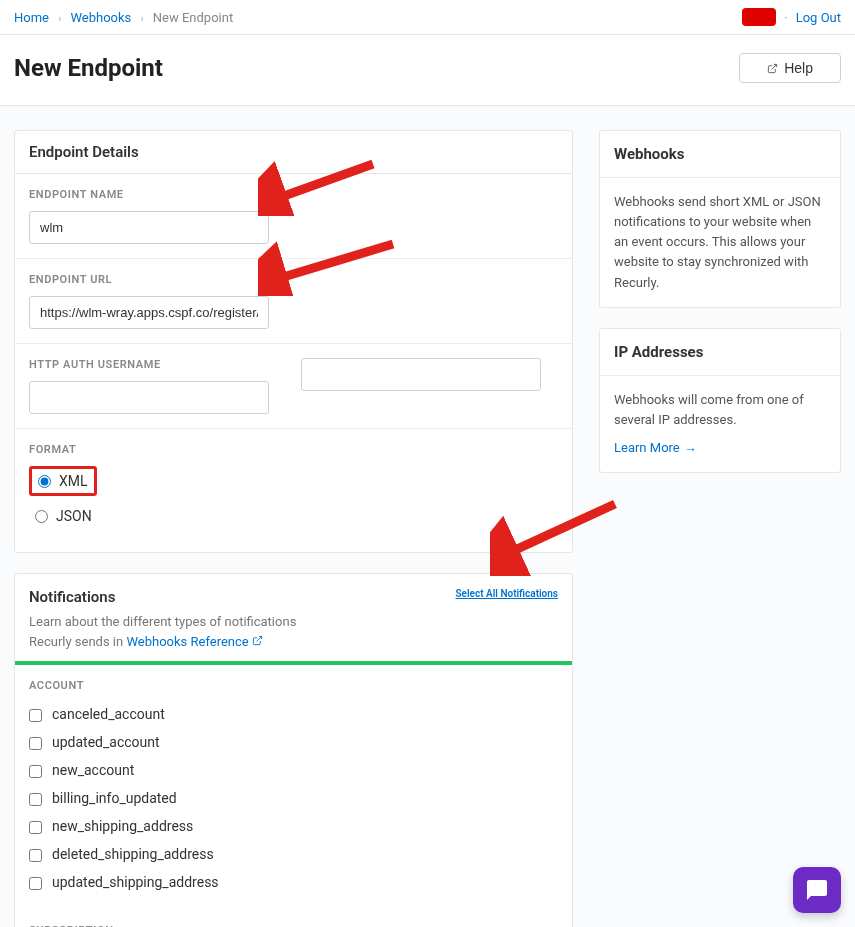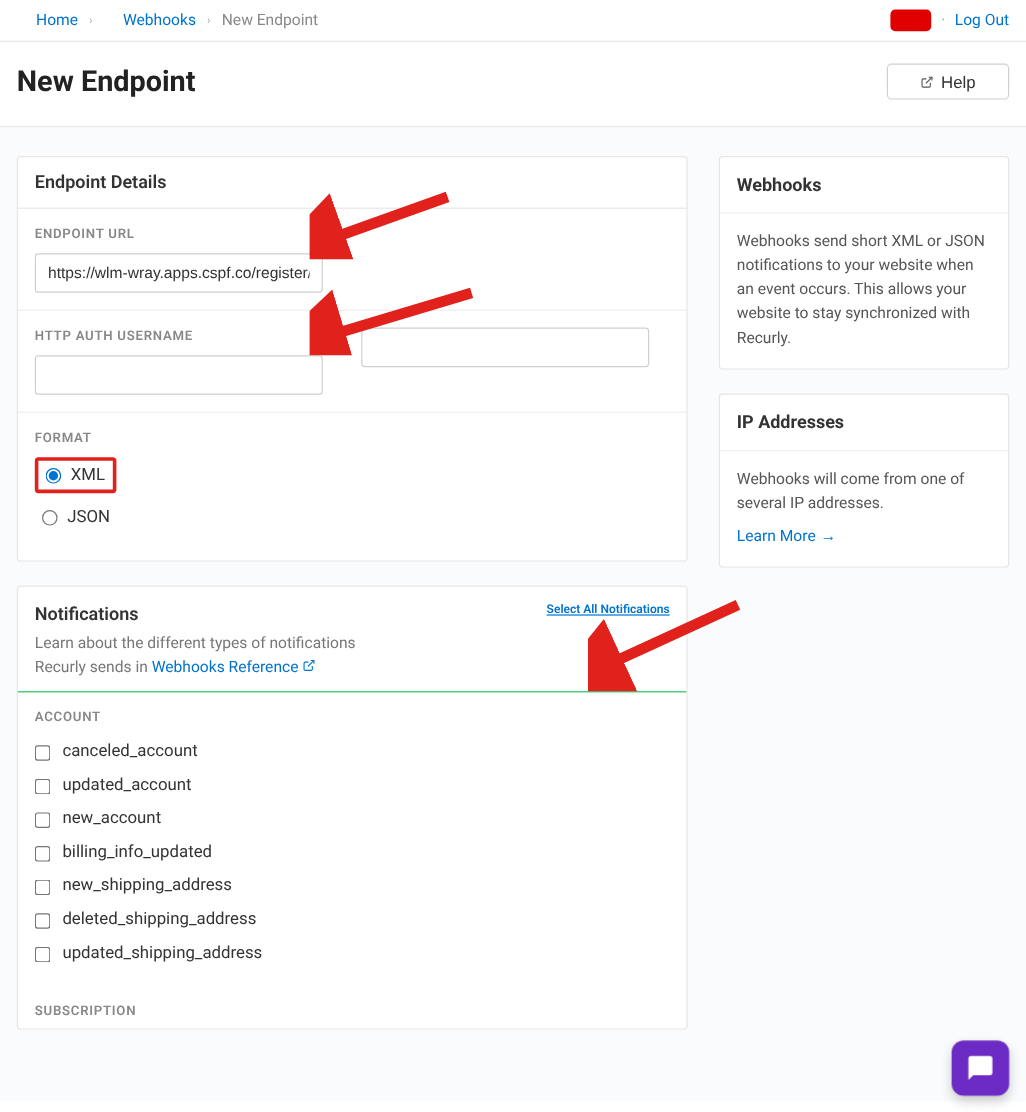--- a/index.html
+++ b/index.html
@@ -13,21 +13,21 @@
     a { color: #0073ce; text-decoration: none; }
     .topbar {
       display: flex;
       justify-content: space-between;
       align-items: center;
       padding: 8px 14px;
       border-bottom: 1px solid #e6e6e6;
       font-size: 13px;
     }
     .breadcrumbs { color: #888; }
-    .breadcrumbs a { color: #0073ce; margin-left: 16px; }
+    .breadcrumbs a { color: #0073ce; }
     .breadcrumbs .sep { margin: 0 6px; color: #aaa; font-size: 10px; vertical-align: middle; }
     .top-right { display: flex; align-items: center; gap: 8px; }
     .red-pill {
       display: inline-block;
       width: 34px; height: 18px;
       background: #e00000;
       border-radius: 4px;
     }
     .header-row {
       display: flex;
@@ -109,21 +109,21 @@
       border: 3px solid #e0211c;
       border-radius: 3px;
       display: inline-flex;
       width: fit-content;
     }
     .notif-header {
       display: flex;
       justify-content: space-between;
       align-items: flex-start;
       padding: 14px 14px 10px;
-      border-bottom: 1px solid #22c55e;
+      border-bottom: 4px solid #22c55e;
     }
     .notif-title { font-size: 15px; font-weight: 600; margin-bottom: 6px; }
     .notif-sub { font-size: 13px; color: #777; max-width: 310px; line-height: 1.5; }
     .notif-sub a { color: #0073ce; }
     .select-all { font-size: 10px; color: #0073ce; text-decoration: underline; font-weight: 600; }
     .group-label {
       font-size: 11px;
       letter-spacing: 0.6px;
       color: #888;
       font-weight: 600;
@@ -213,20 +213,24 @@
         </marker>
       </defs>
     <line x1="125" y1="8" x2="12" y2="60" stroke="#e0211c" stroke-width="9" marker-end="url(#ah3)"></line>
   </svg>
 
   <div class="col-left">
 
     <div class="panel">
       <div class="panel-header">Endpoint Details</div>
 
+      <div class="field-row">
+        <label class="field-label">ENDPOINT NAME</label>
+        <input type="text" value="wlm" style="">
+      </div>
 
       <div class="field-row">
         <label class="field-label">ENDPOINT URL</label>
         <input type="text" value="https://wlm-wray.apps.cspf.co/register/Bl" style="">
       </div>
 
       <div class="field-row two-col">
         <div>
           <label class="field-label">HTTP AUTH USERNAME</label>
           <input type="text" value="" style="">

